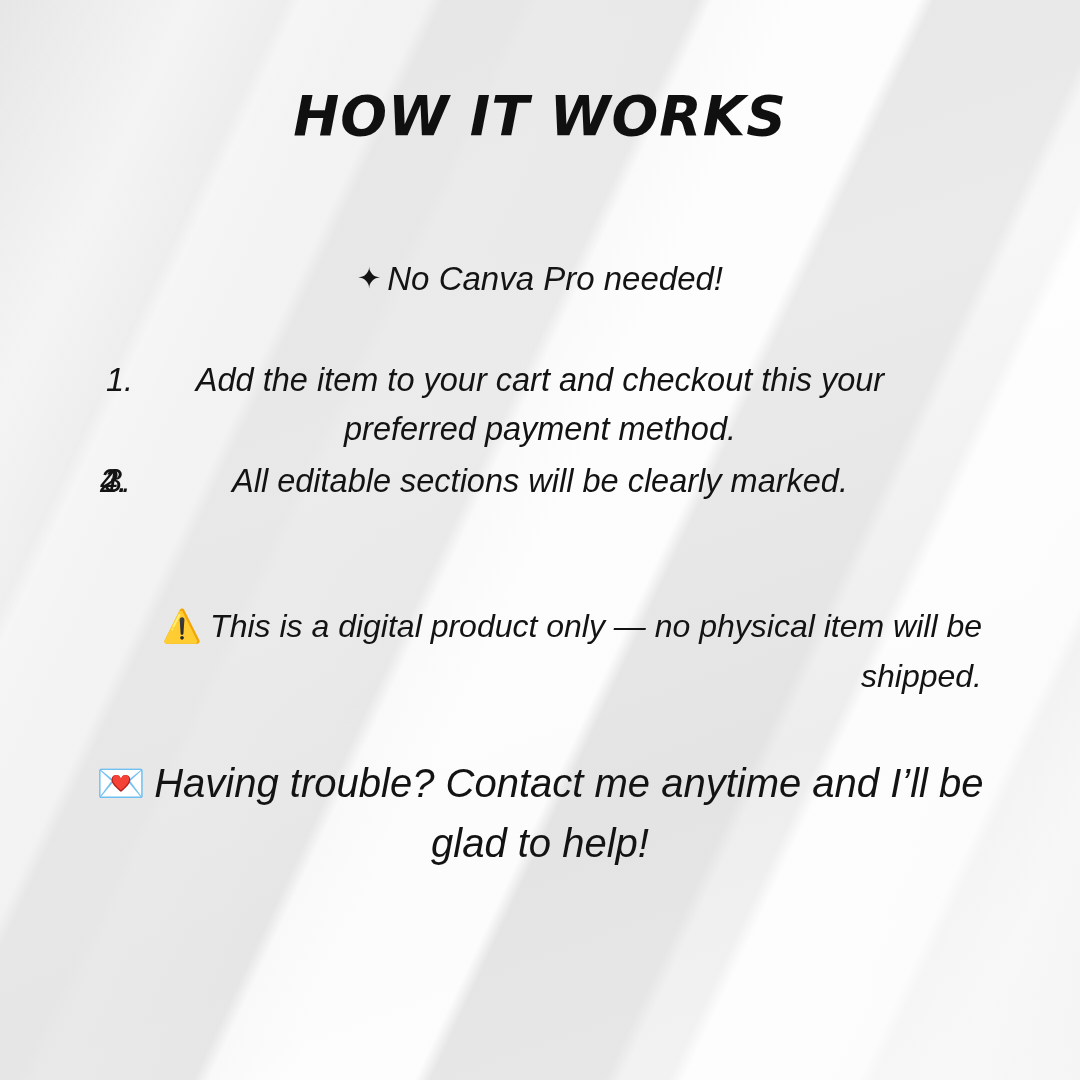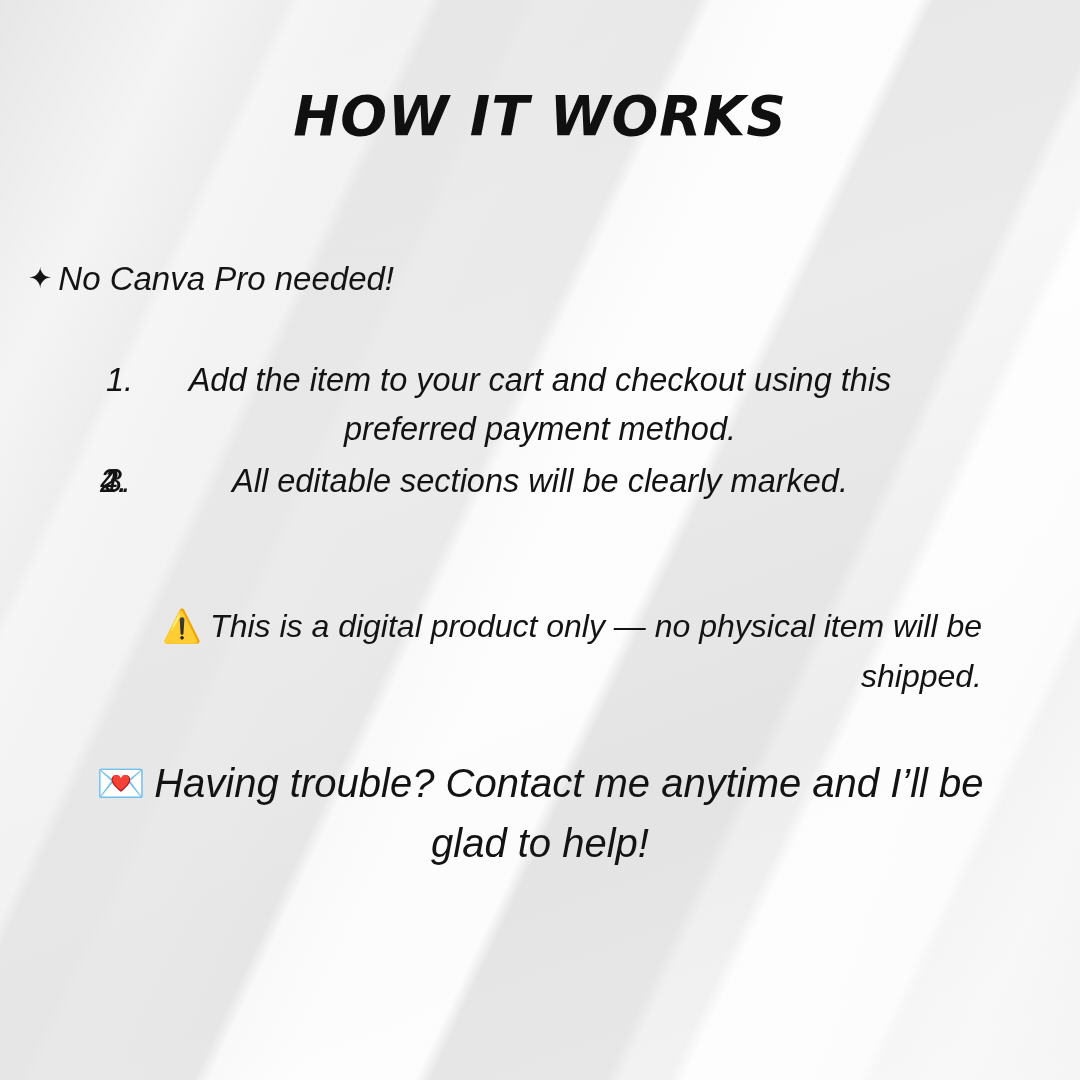--- a/index.html
+++ b/index.html
@@ -54,20 +54,21 @@
     font-family: "DejaVu Sans", sans-serif;
     font-weight: bold;
     font-style: italic;
     font-size: 55px;
     letter-spacing: 1px;
     color: #101010;
     margin-top: 84px;
   }
 
   .subtitle {
+    text-align: center;
     margin-top: 112px;
     font-size: 33px;
     font-style: italic;
     color: #141414;
     font-family: "Liberation Sans", sans-serif;
   }
   .subtitle .star {
     font-style: normal;
     font-size: 29px;
     vertical-align: 2px;
@@ -141,21 +142,21 @@
 
     <h1 class="title">HOW IT WORKS</h1>
 
     <div class="subtitle">
       <span class="star">✦</span><span>No Canva Pro needed!</span>
     </div>
 
     <ol class="steps">
       <li class="step-1">
         <span class="num">1.</span>
-        <span class="txt">Add the item to your cart and checkout using this preferred payment method.</span>
+        <span class="txt">Add the item to your cart and checkout this your preferred payment method.</span>
       </li>
       <li class="step-2">
         <span class="num">2.</span>
       </li>
       <li class="step-3">
         <span class="num">3.</span>
       </li>
       <li class="step-4">
         <span class="num">4.</span>
         <span class="txt">All editable sections will be clearly marked.</span>

